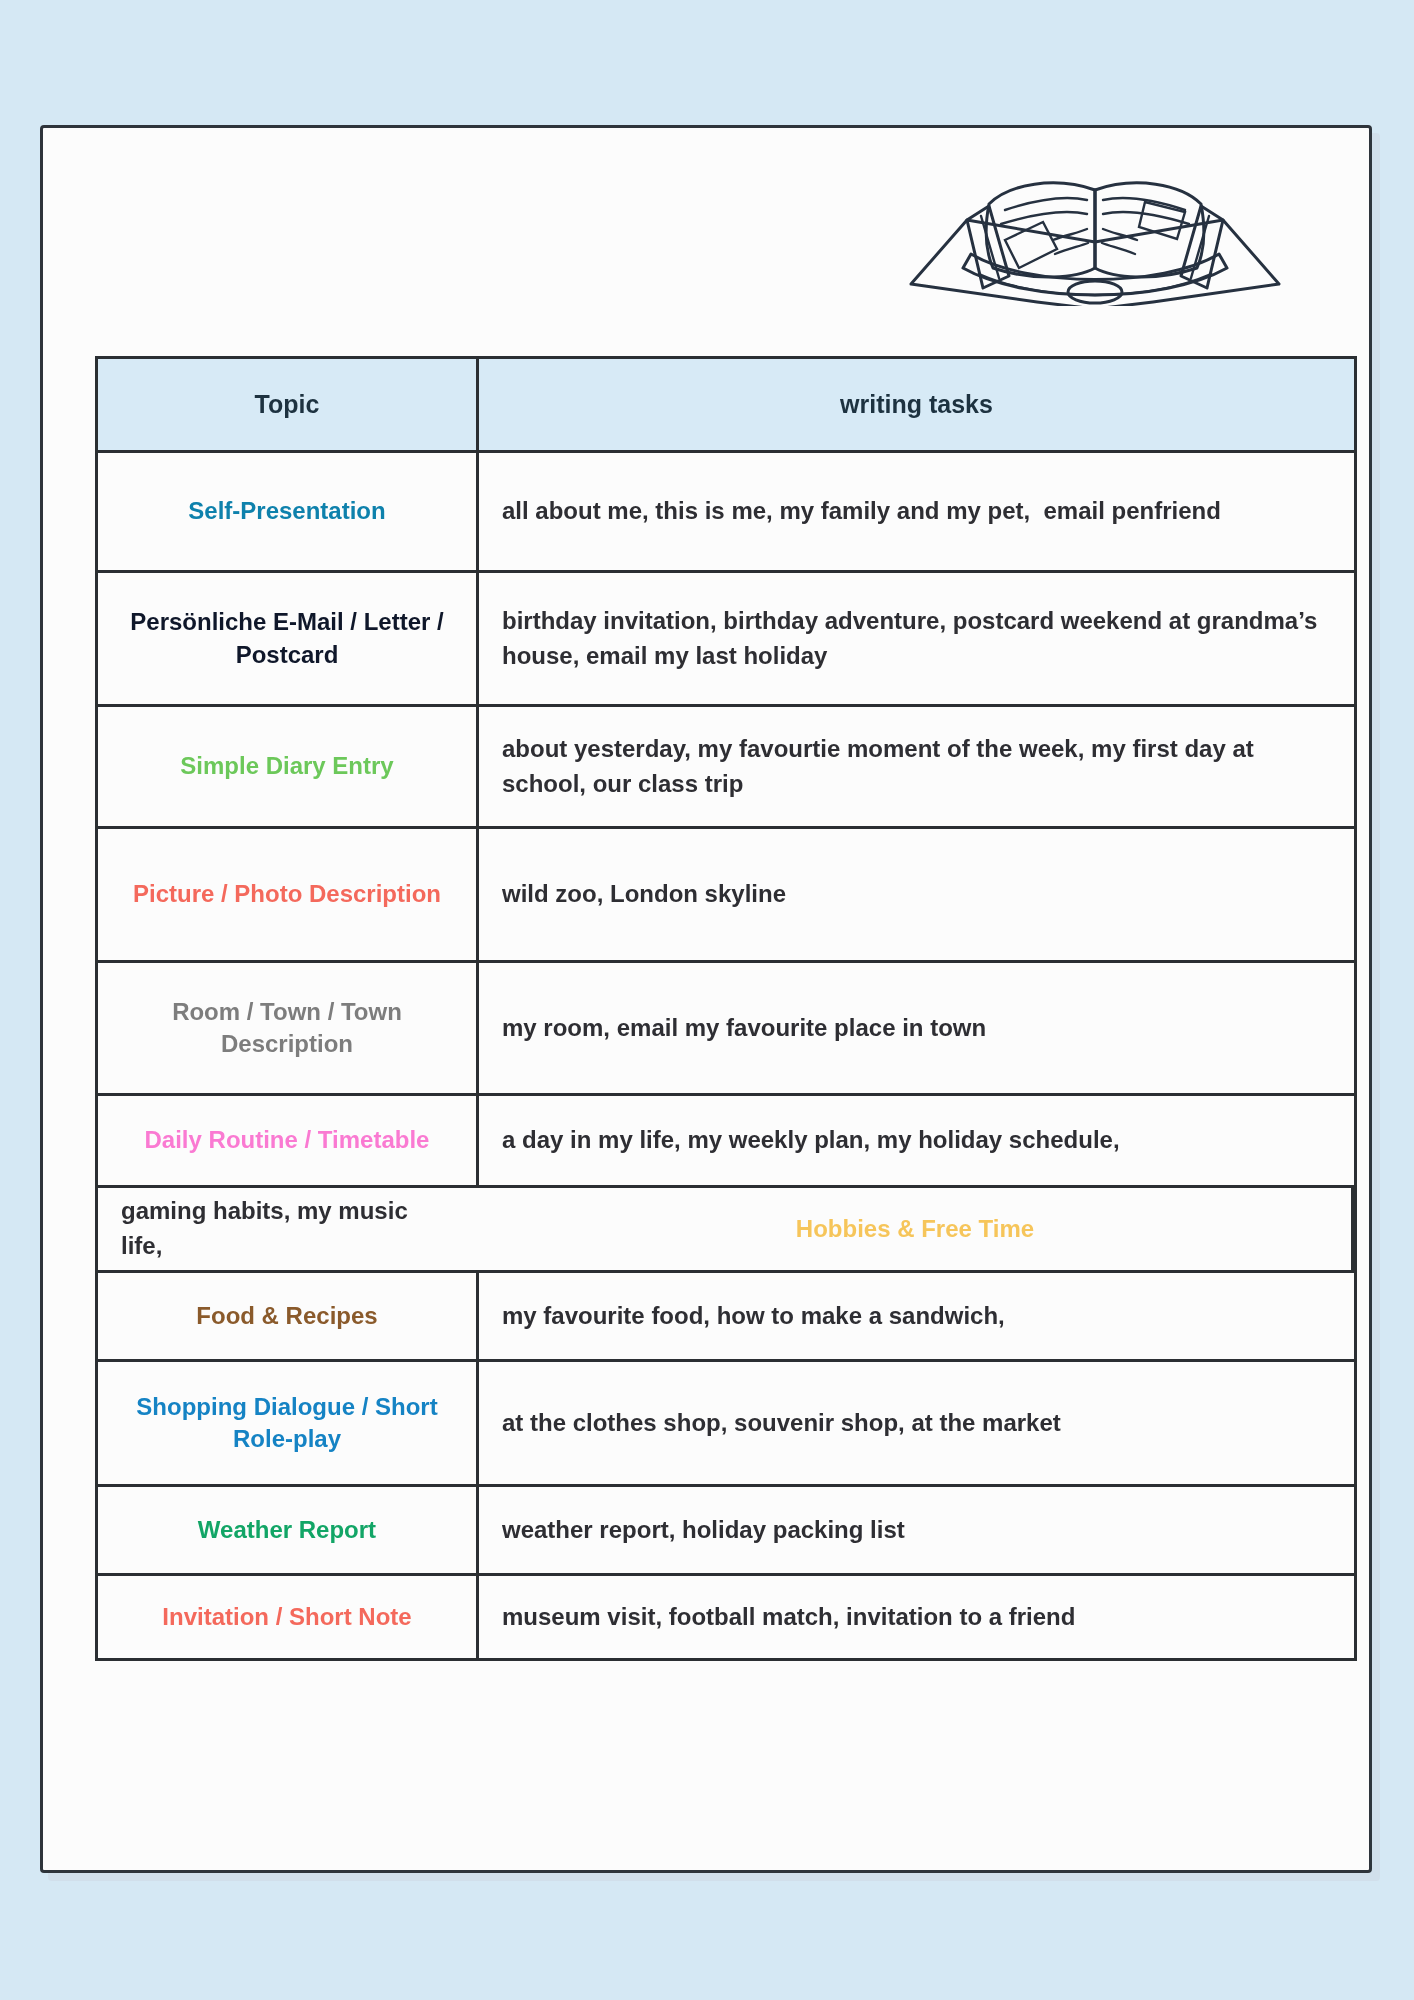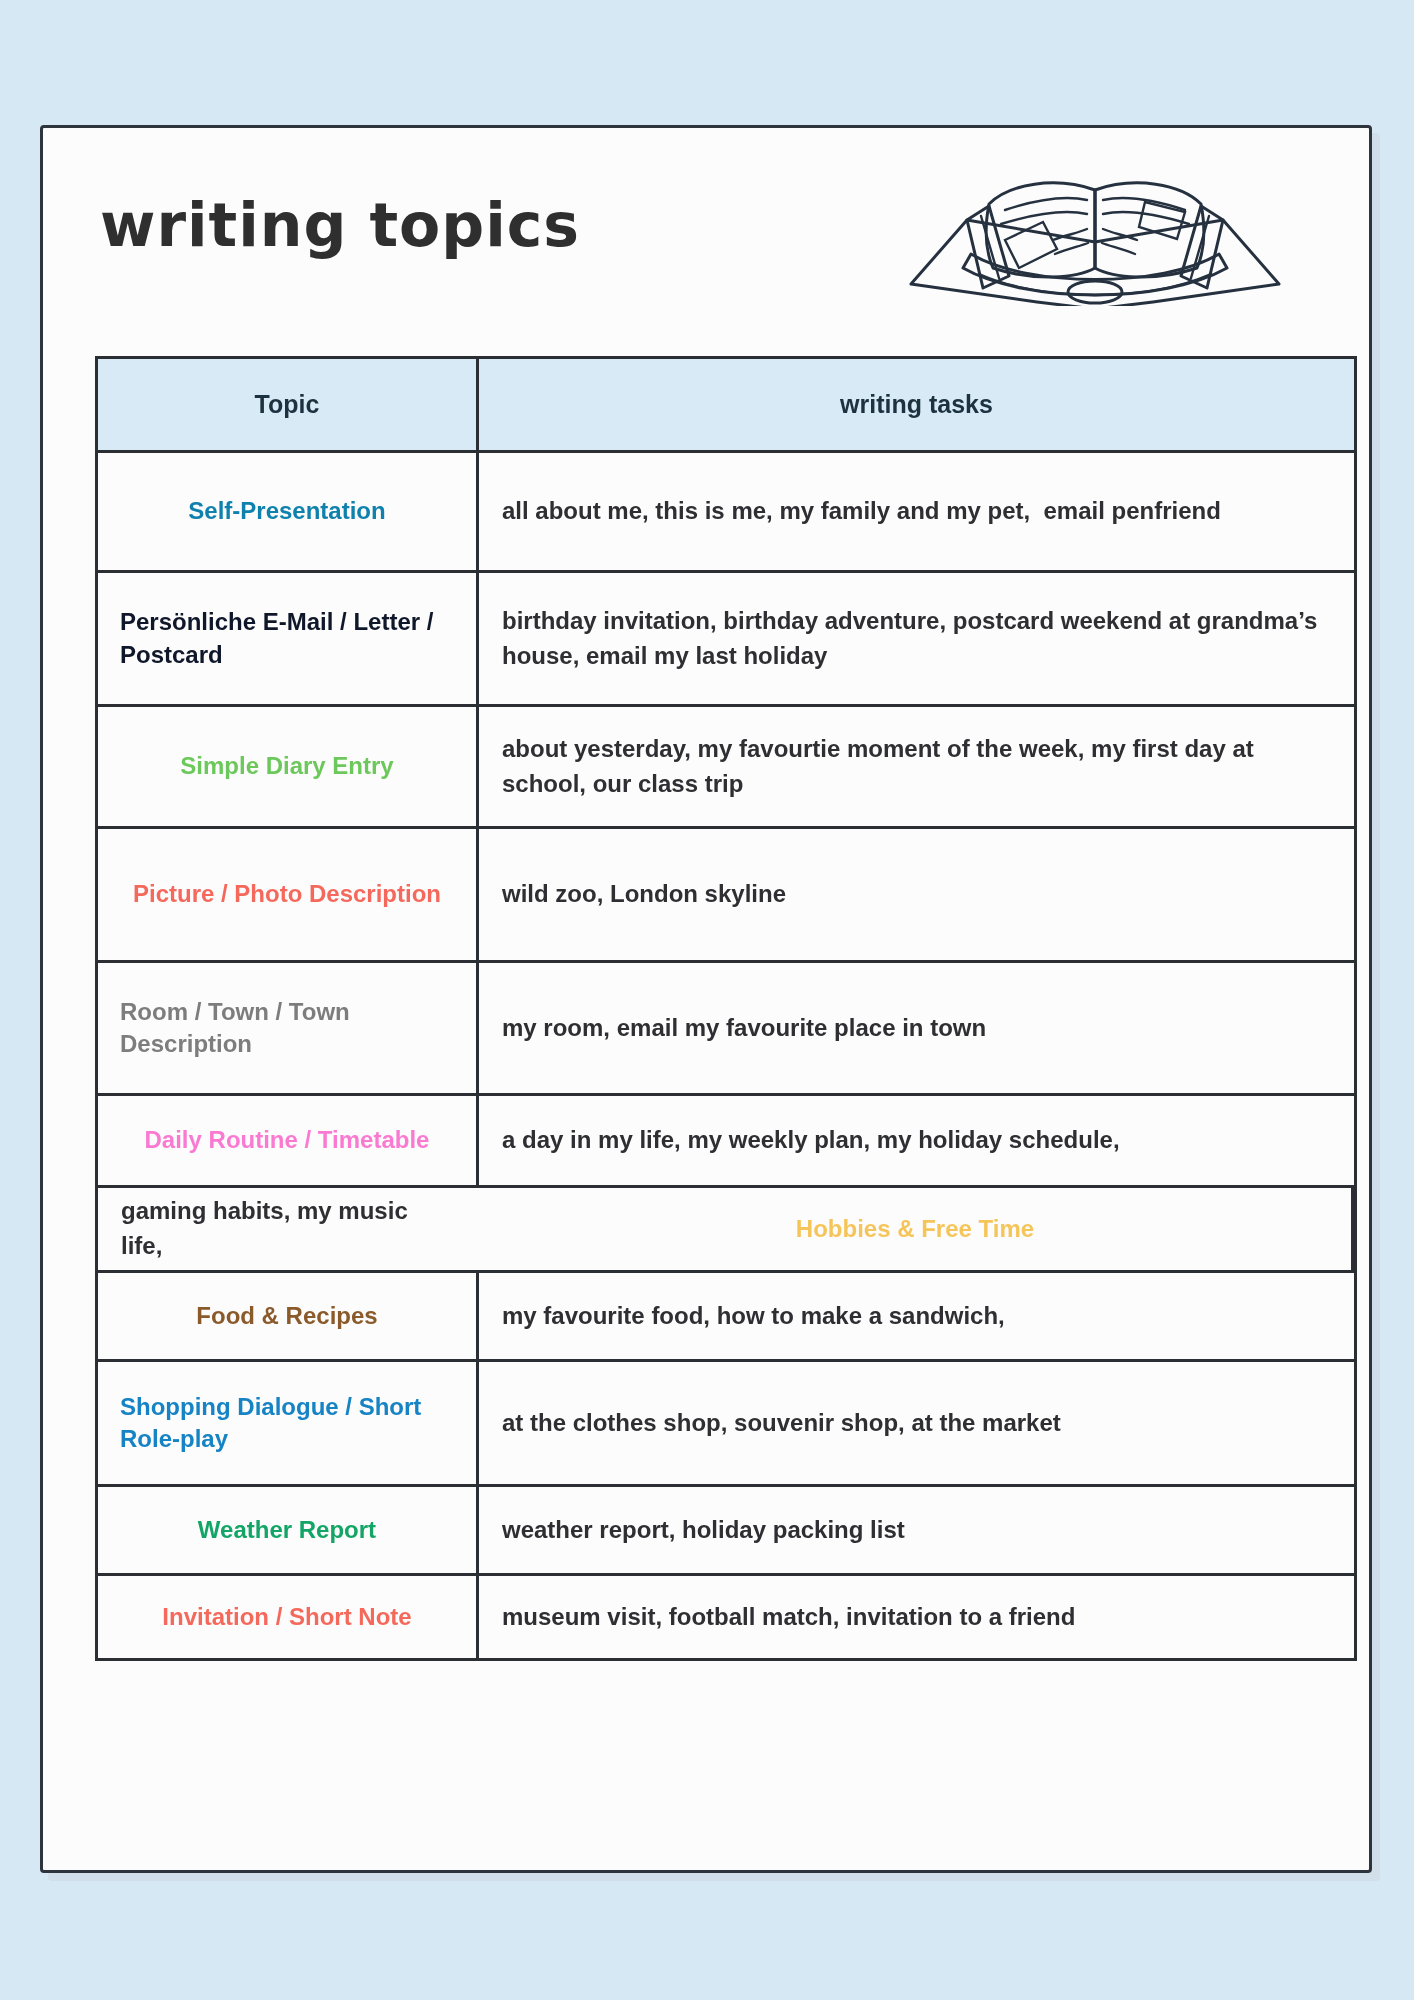--- a/index.html
+++ b/index.html
@@ -57,21 +57,21 @@
   }
   .tr{
     display:grid;
     grid-template-columns:381px 1fr;
   }
   .tr + .tr{ border-top:3px solid var(--line); }
   .cell{ min-height:100%; }
   .topic-cell{
     border-right:3px solid var(--line);
     display:flex; align-items:center; justify-content:center;
-    text-align:left;
+    text-align:center;
     padding:14px 22px;
     font-weight:bold;
     font-size:24px;
     line-height:1.35;
   }
   .tasks-cell{
     display:flex; align-items:center;
     padding:8px 30px 8px 23px;
     font-weight:bold;
     font-size:24px;
@@ -103,21 +103,20 @@
   .tr:nth-child(11){ height:89px; }
   .tr:nth-child(12){ height:85px; }
   svg .ln{ stroke:var(--book-outline); stroke-width:3; fill:none; stroke-linecap:round; stroke-linejoin:round; }
   svg .thin{ stroke:var(--book-outline); stroke-width:2.4; fill:none; stroke-linecap:round; }
 </style>
 </head>
 <body>
 
 <div class="card">
 
-  <h1 class="page-title">writing topics</h1>
 
   <div class="book-wrap">
     <svg width="386" height="144" viewBox="0 0 386 144">
 
       <path class="ln" d="M8 122 L64 58 L192 80 L320 58 L376 122 L250 140 L192 147 L134 140 Z" fill="var(--book-cover)"></path>
 
       <path class="ln" d="M64 58 L86 44 L106 114 L80 126 Z" fill="var(--book-orange)"></path>
       <path class="ln" d="M320 58 L298 44 L278 114 L304 126 Z" fill="var(--book-orange)"></path>
       <path class="thin" d="M78 54 L96 116"></path>
       <path class="thin" d="M306 54 L288 116"></path>

